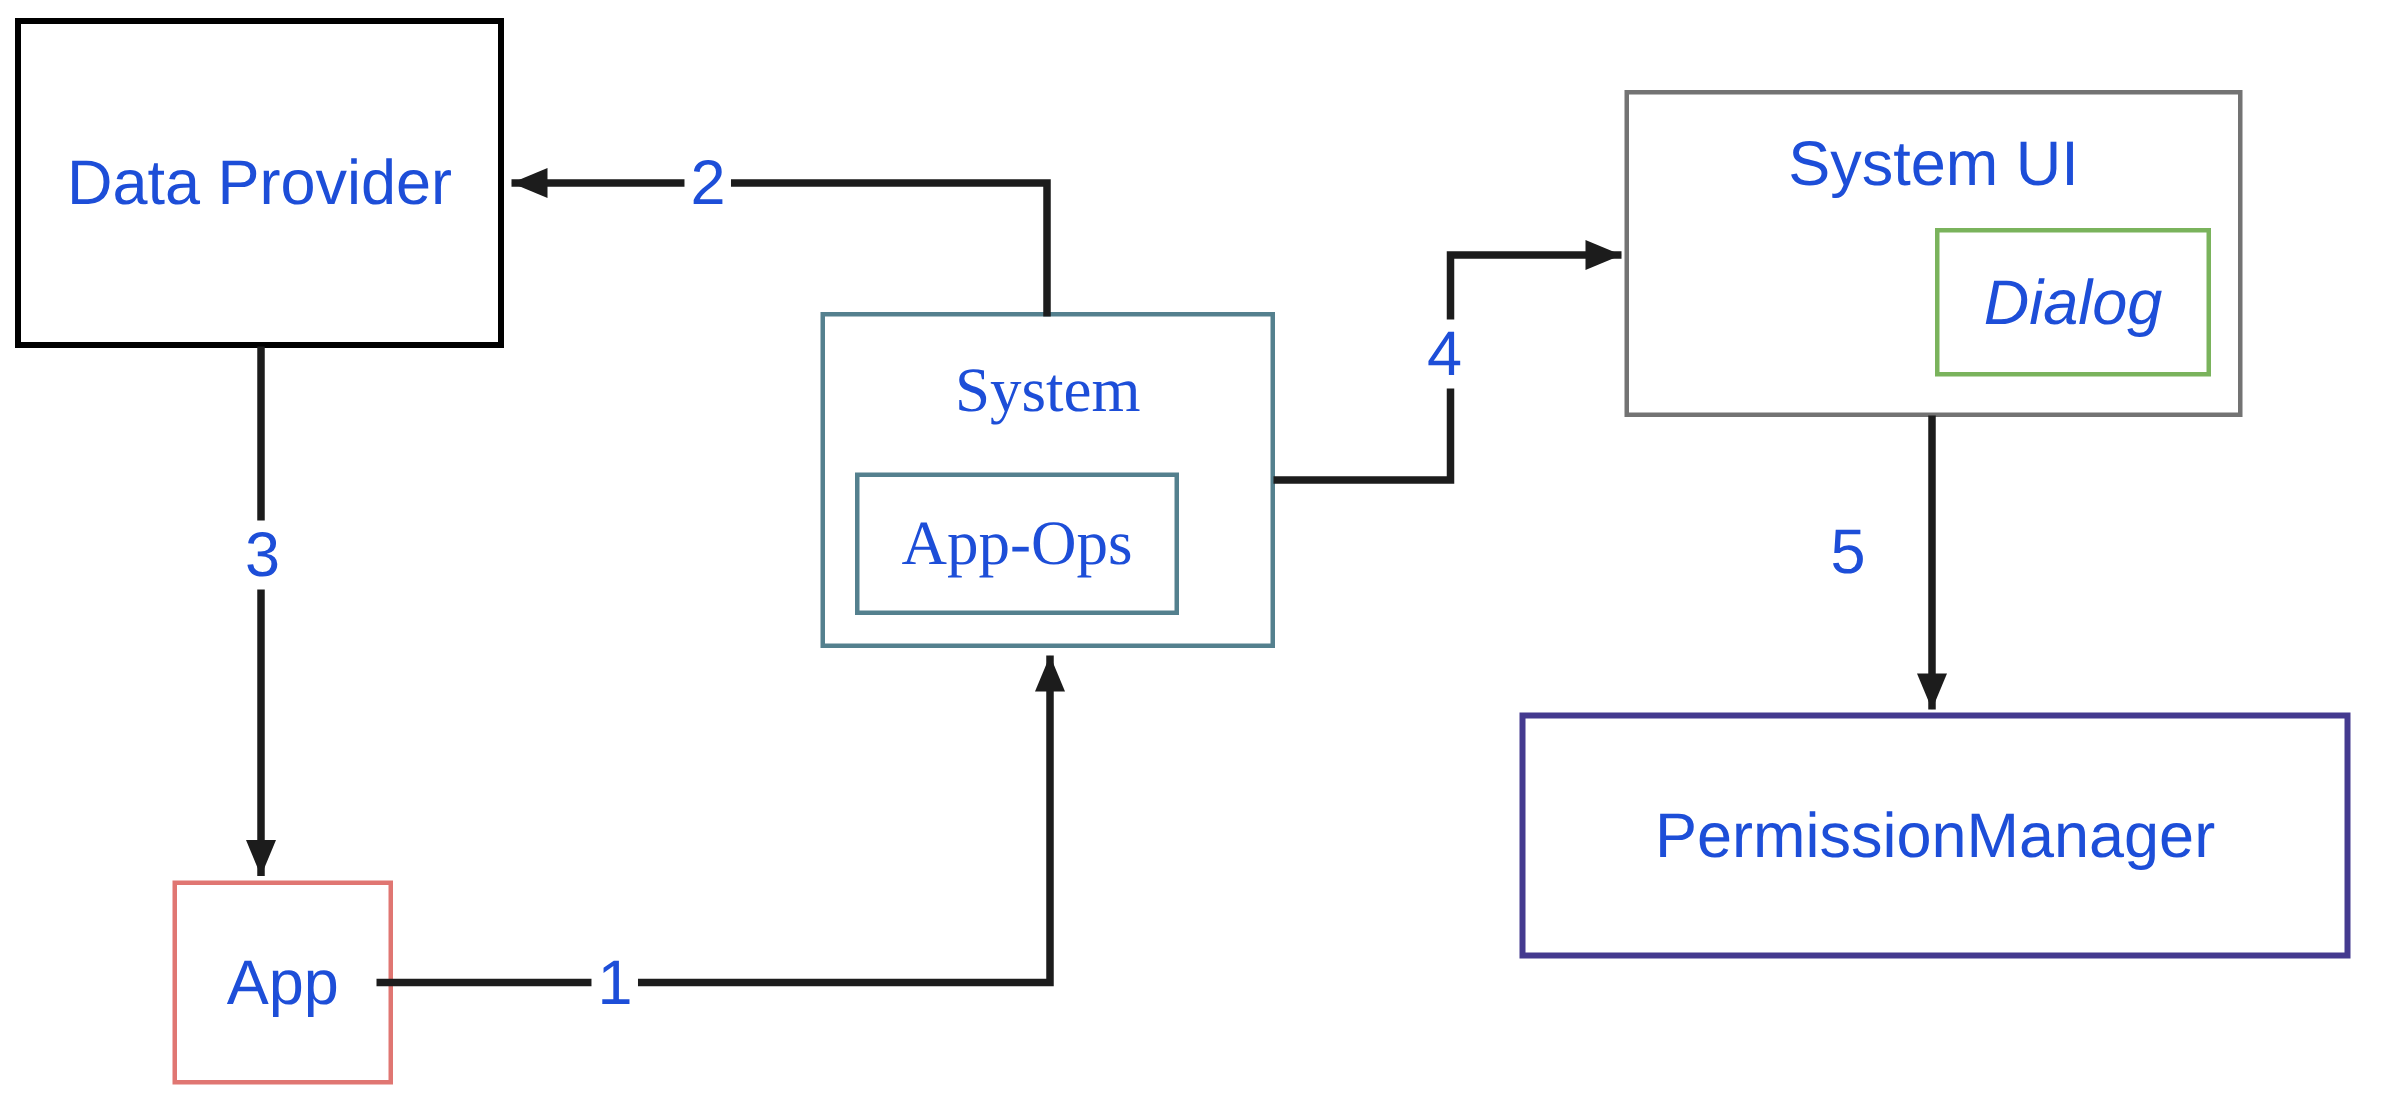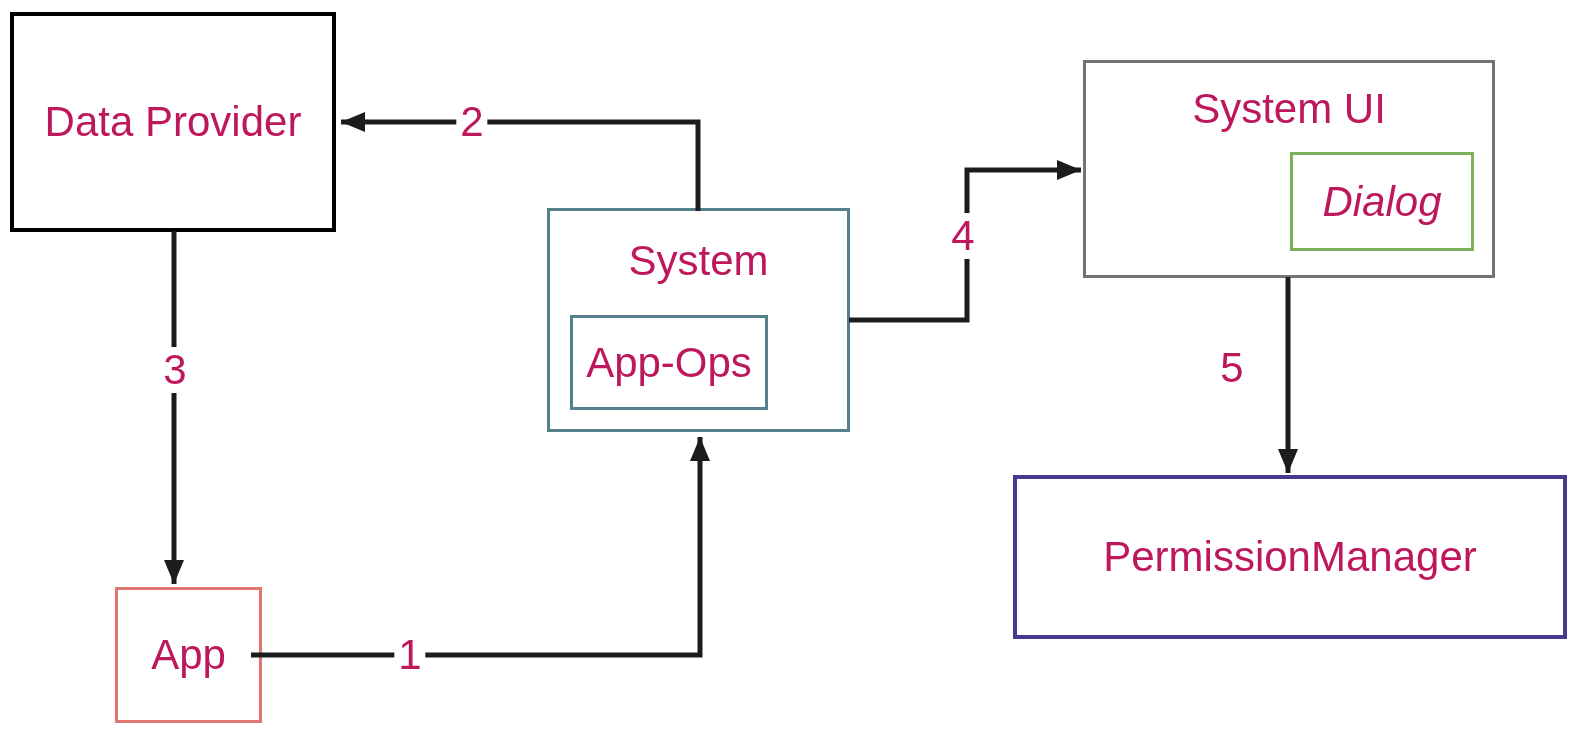--- a/index.html
+++ b/index.html
@@ -2,21 +2,21 @@
 <html><head>
 <meta charset="utf-8">
 <style>
   html, body { margin: 0; padding: 0; background: #ffffff; }
   #canvas {
     position: relative;
     width: 1588px;
     height: 740px;
     background: #ffffff;
     font-family: "Liberation Sans", sans-serif;
-    color: #be185d;
+    color: #1d4ed8;
     overflow: hidden;
   }
   .node {
     position: absolute;
     box-sizing: border-box;
     background: #ffffff;
     display: flex;
     align-items: center;
     justify-content: center;
     font-size: 42px;
@@ -28,23 +28,24 @@
     align-items: flex-start;
   }
   #data-provider {
     left: 10px; top: 12px; width: 326px; height: 220px;
     border: 4px solid #000000;
   }
   #system {
     left: 547px; top: 208px; width: 303px; height: 224px;
     border: 3px solid #54808e;
     padding-top: 26px;
+    font-family: Liberation Serif, serif;
   }
   #app-ops {
-    left: 20px; top: 104px; width: 198px; height: 95px;
+    left: 20px; top: 104px; width: 216px; height: 95px;
     border: 3px solid #54808e;
   }
   #system-ui {
     left: 1083px; top: 60px; width: 412px; height: 218px;
     border: 3px solid #737373;
     padding-top: 22px;
   }
   #dialog {
     left: 204px; top: 89px; width: 184px; height: 99px;
     border: 3px solid #7ab35c;

